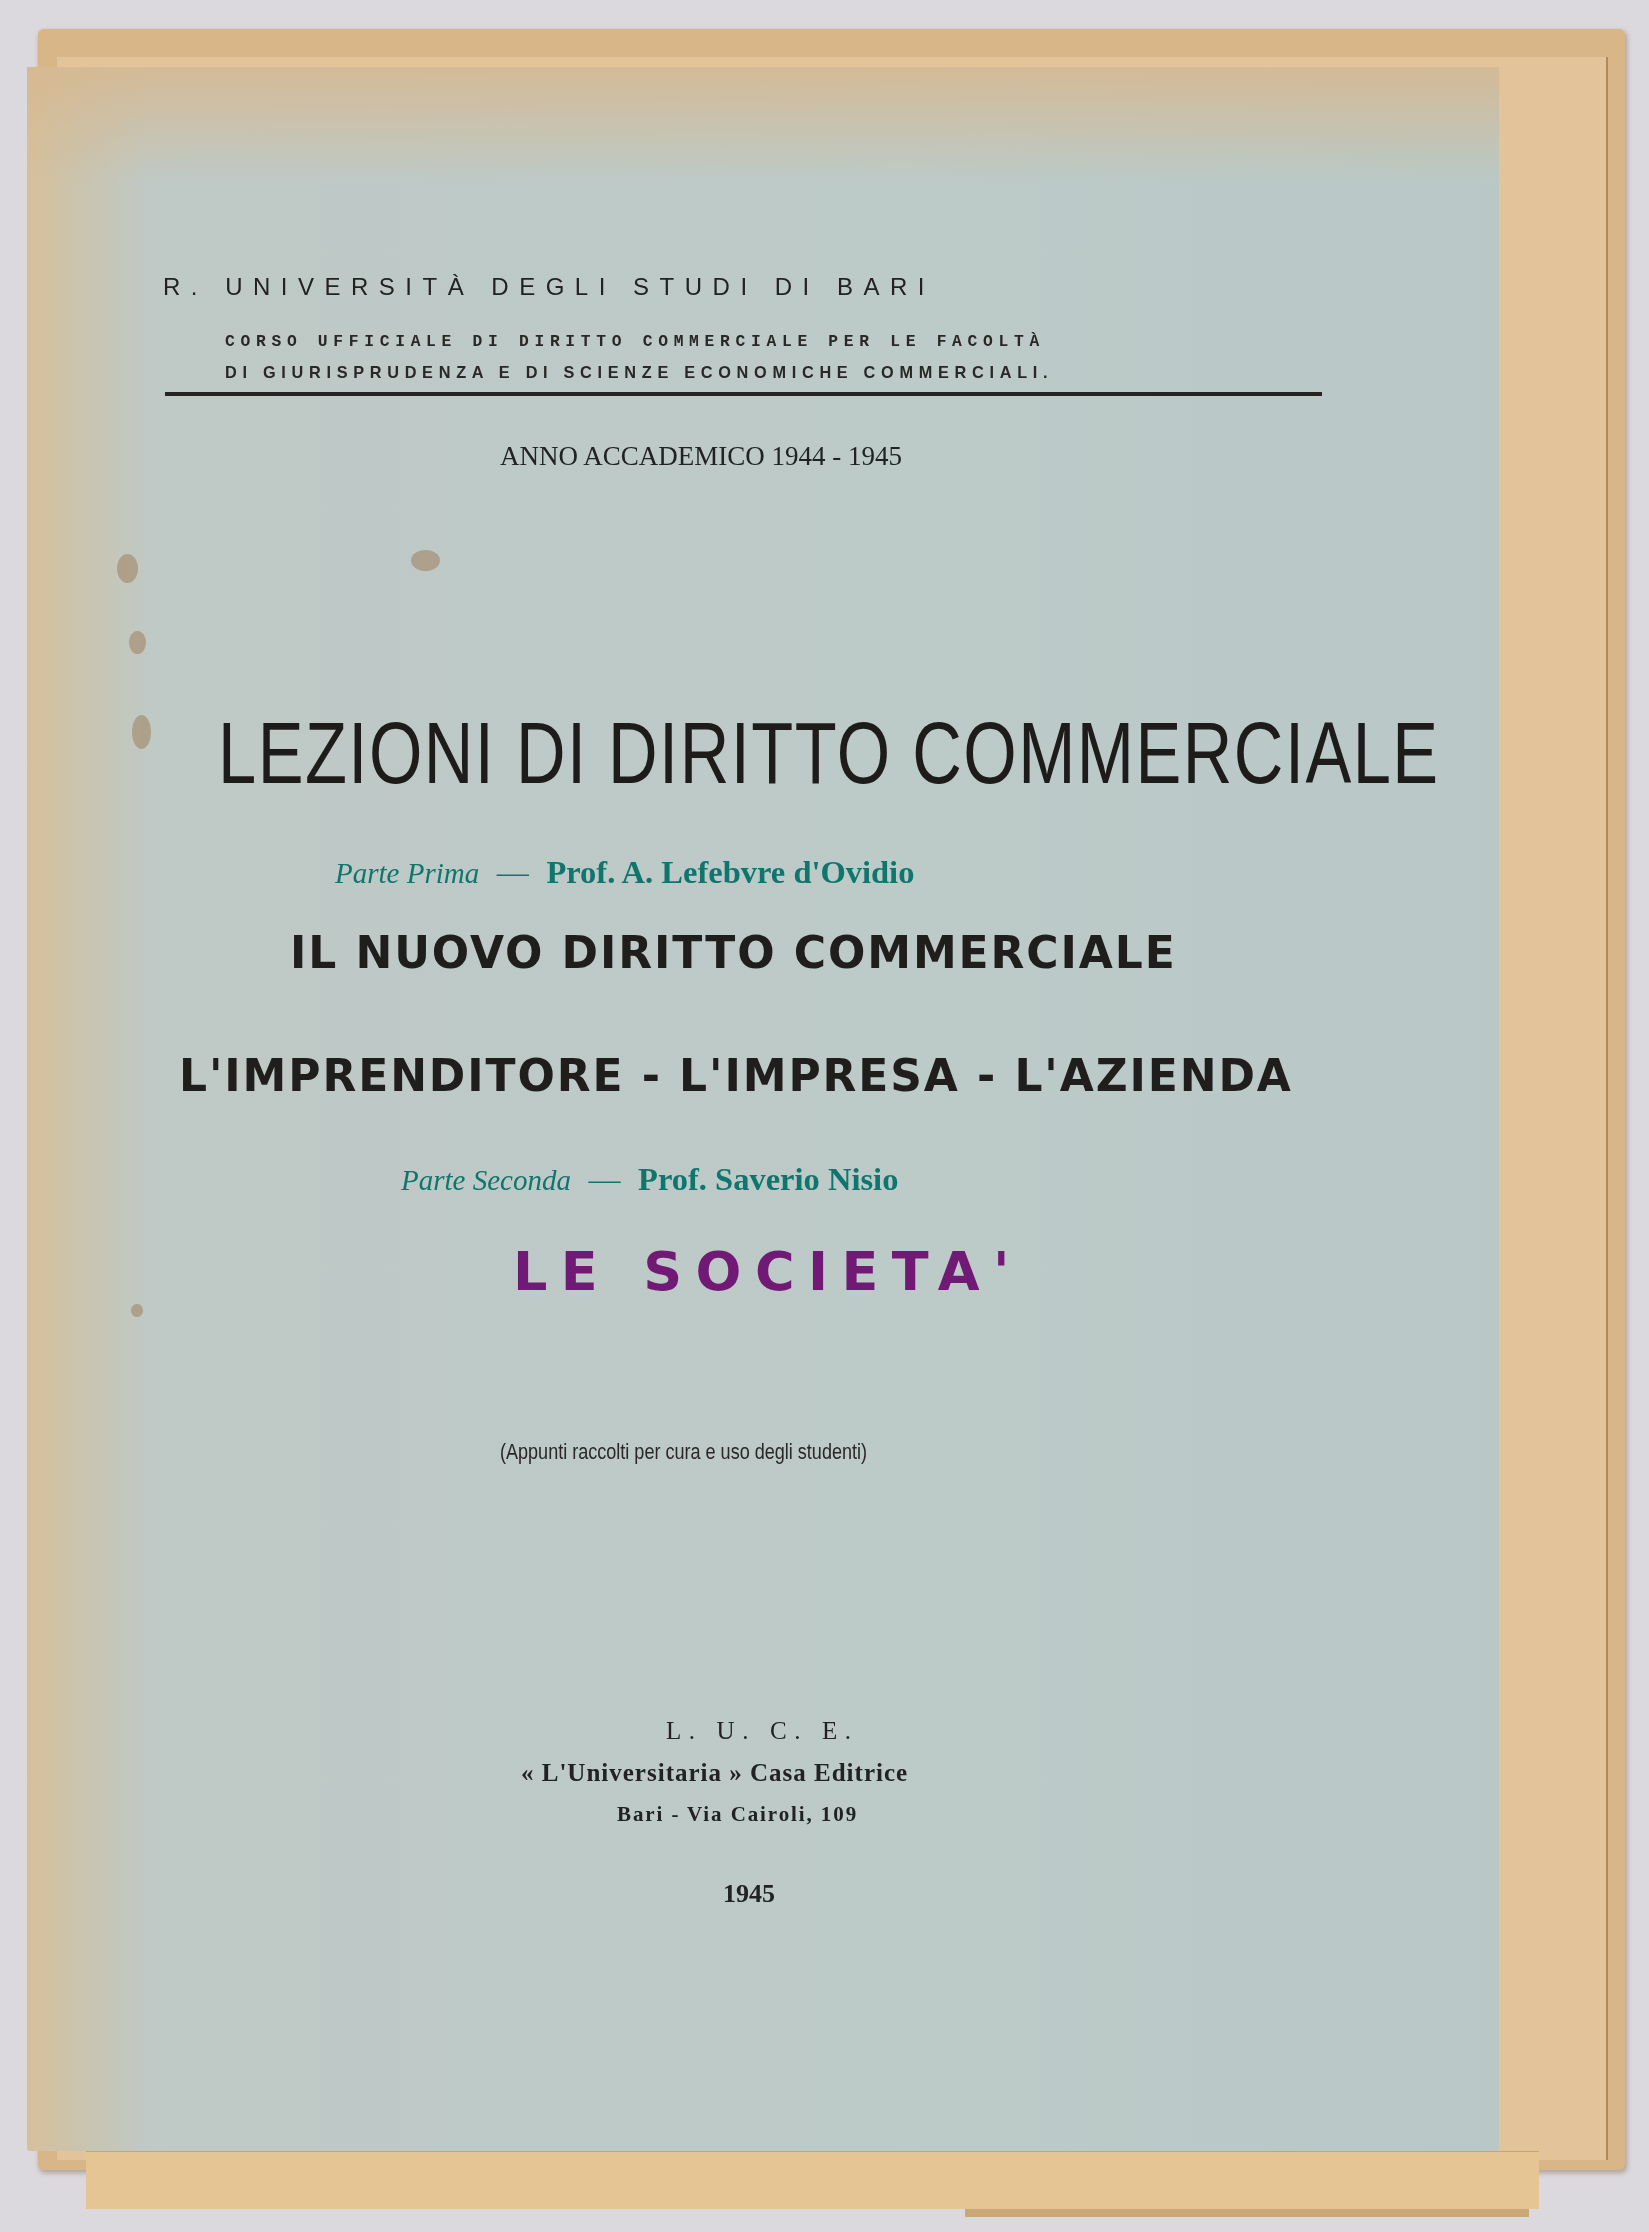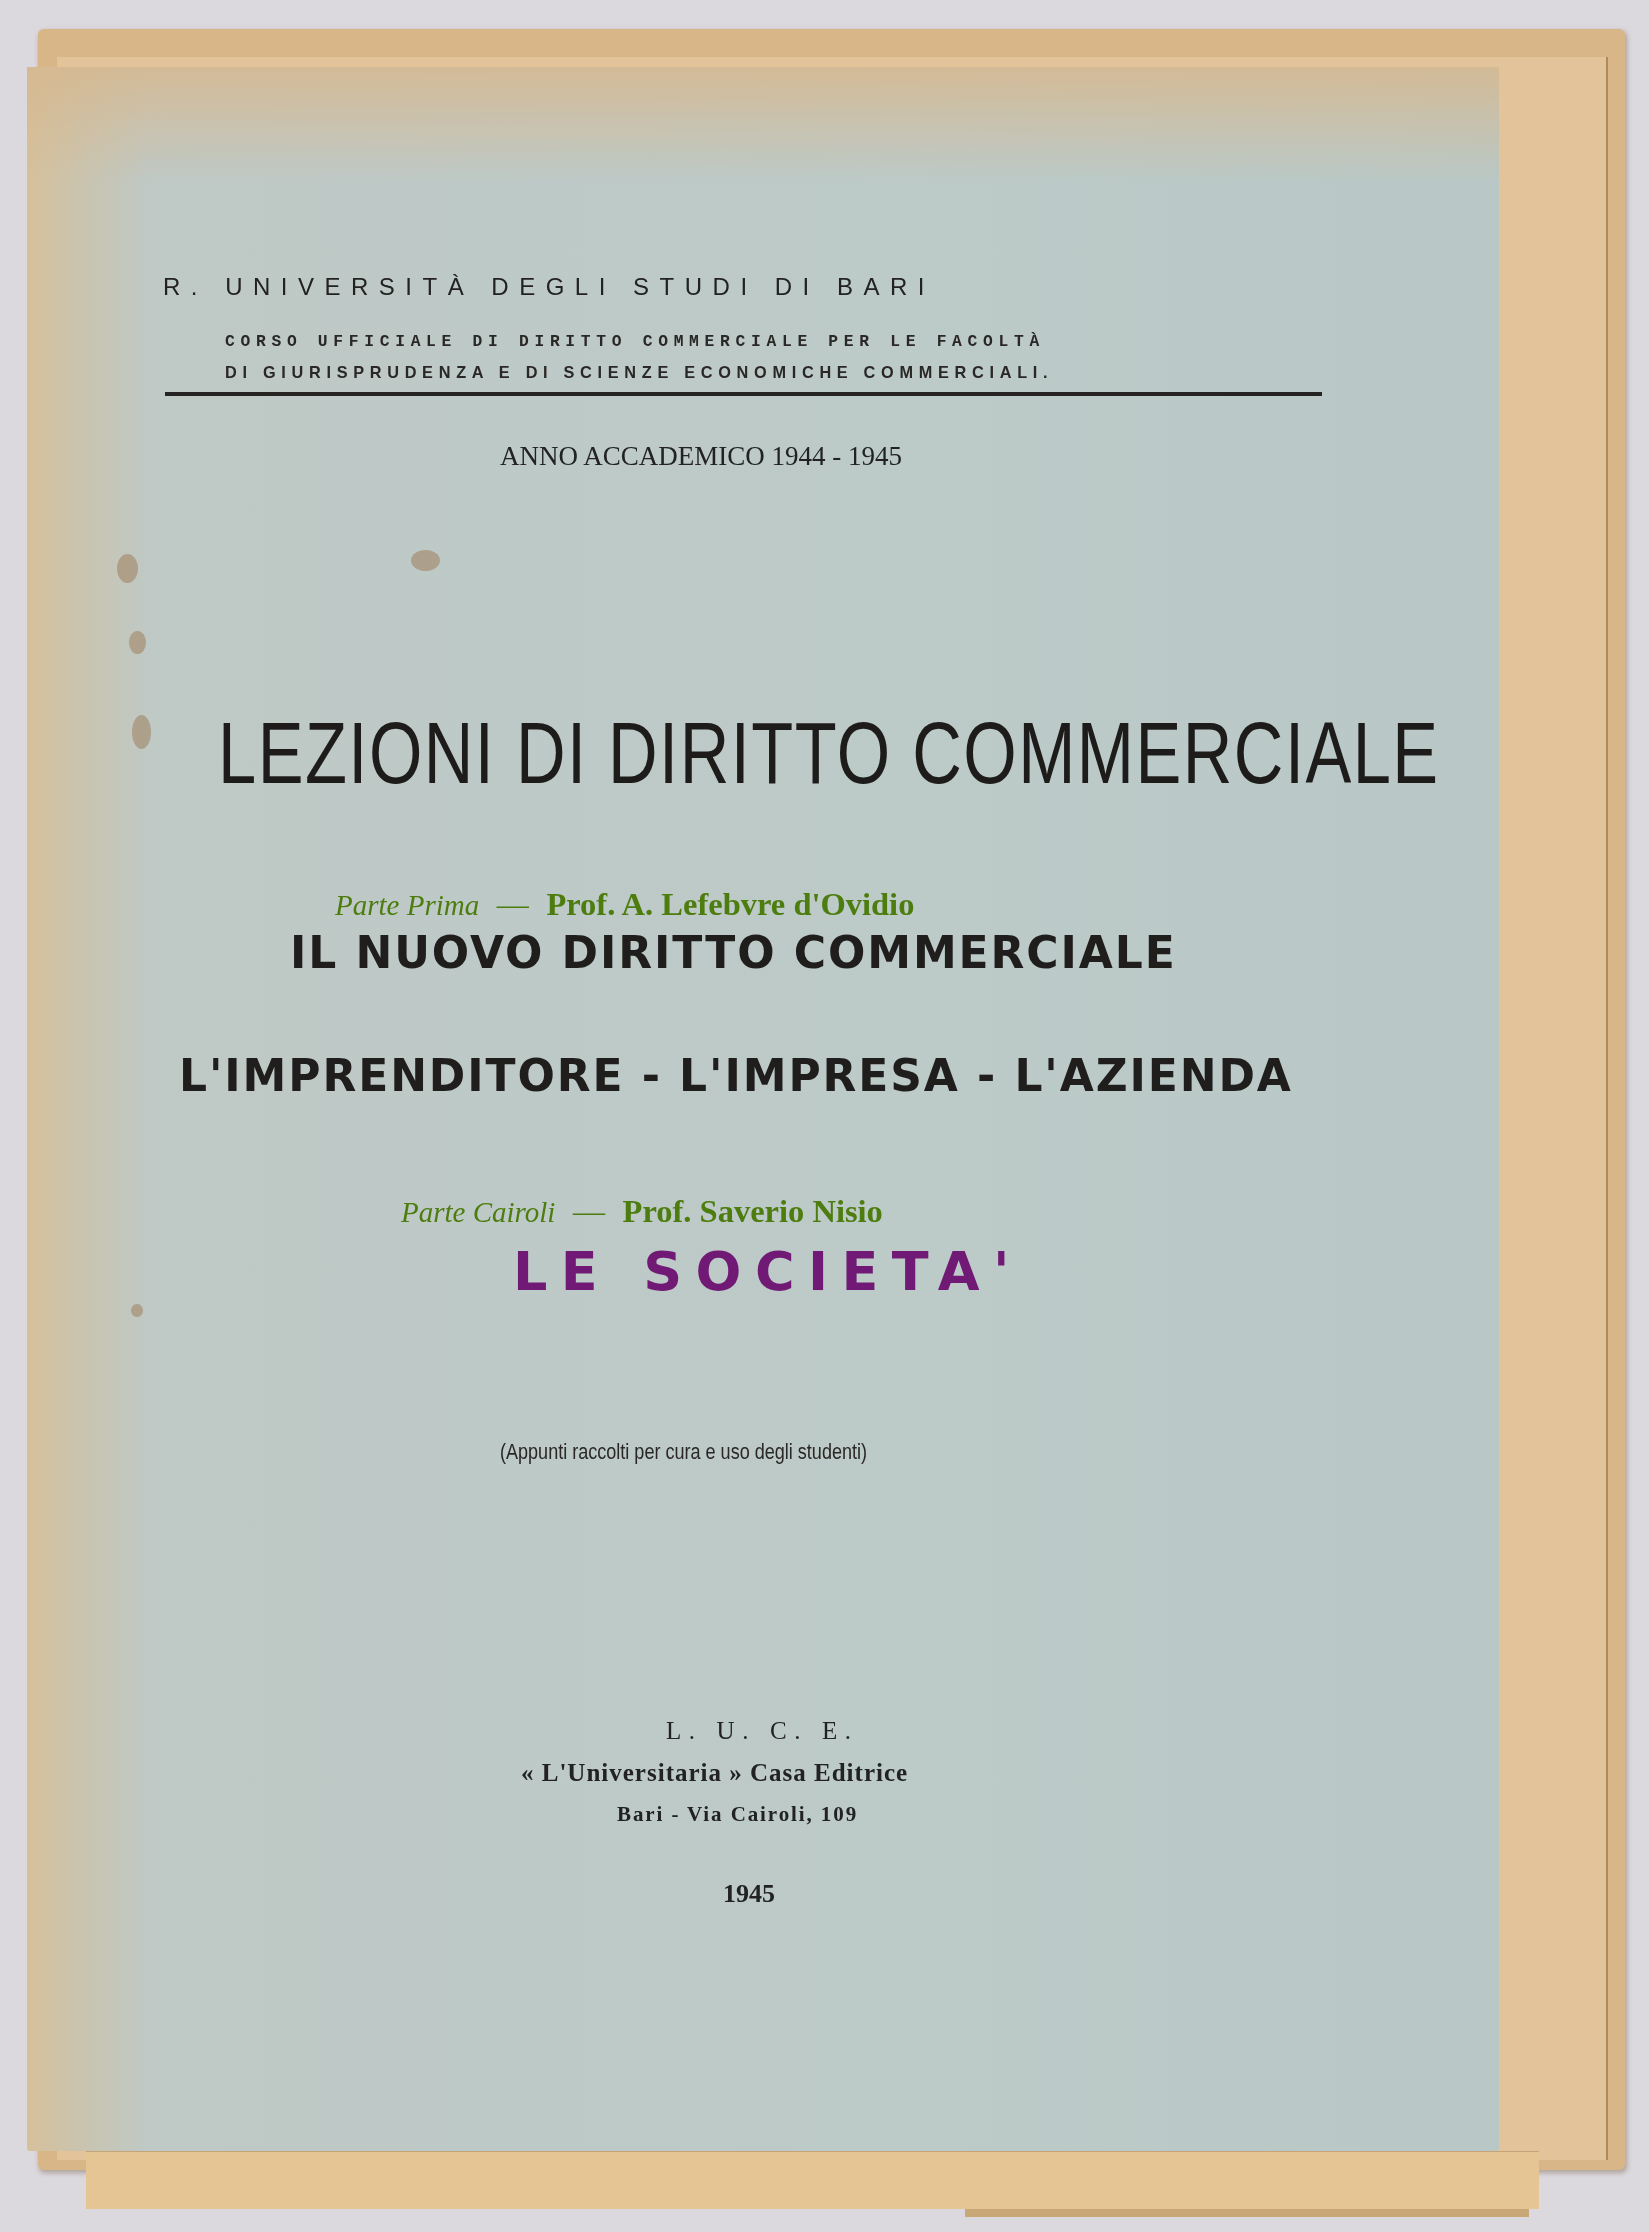--- a/index.html
+++ b/index.html
@@ -57,21 +57,21 @@
     position: absolute; left: 500px; top: 441px;
     font-family: "Liberation Serif", serif; font-size: 27px; color: #222;
   }
   .title {
     position: absolute; left: 218px; top: 709px; width: 1071px;
     font-family: "Liberation Sans Narrow", "Liberation Sans", sans-serif;
     font-size: 88px; transform: scaleX(0.78); transform-origin: left top;
     letter-spacing: 1.9px; color: #1e1c1b; white-space: nowrap; line-height: 1;
   }
   .parte-line {
-    position: absolute; white-space: nowrap; color: #4d7c0f; font-size: 32px; margin-top: 32px;
+    position: absolute; white-space: nowrap; color: #0f766e; font-size: 32px;
   }
   .parte-label { font-style: italic; font-family: "Liberation Serif", serif; font-size: 29px; }
   .dash { margin: 0 9.6px; }
   .prof { font-family: "Liberation Serif", serif; font-weight: bold; font-size: 32.5px; }
   .p1 { left: 335px; top: 854px; }
   .p2 { left: 401px; top: 1161px; }
   .sub {
     position: absolute; white-space: nowrap; font-family: "DejaVu Sans", sans-serif;
     font-weight: bold; color: #201e1d; font-size: 44px; letter-spacing: 1.9px;
   }
@@ -124,21 +124,21 @@
 
   <div class="parte-line p1">
     <span class="parte-label">Parte Prima</span>
     <span class="dash">—</span>
     <span class="prof">Prof. A. Lefebvre d'Ovidio</span>
   </div>
   <div class="sub sub1">IL NUOVO DIRITTO COMMERCIALE</div>
   <div class="sub sub2">L'IMPRENDITORE - L'IMPRESA - L'AZIENDA</div>
 
   <div class="parte-line p2">
-    <span class="parte-label">Parte Cairoli</span>
+    <span class="parte-label">Parte Seconda</span>
     <span class="dash">—</span>
     <span class="prof">Prof. Saverio Nisio</span>
   </div>
   <div class="societa">LE SOCIETA'</div>
 
   <div class="appunti">(Appunti raccolti per cura e uso degli studenti)</div>
 
   <div class="pub luce">L. U. C. E.</div>
   <div class="pub casa">« L'Universitaria » Casa Editrice</div>
   <div class="pub addr">Bari - Via Cairoli, 109</div>

